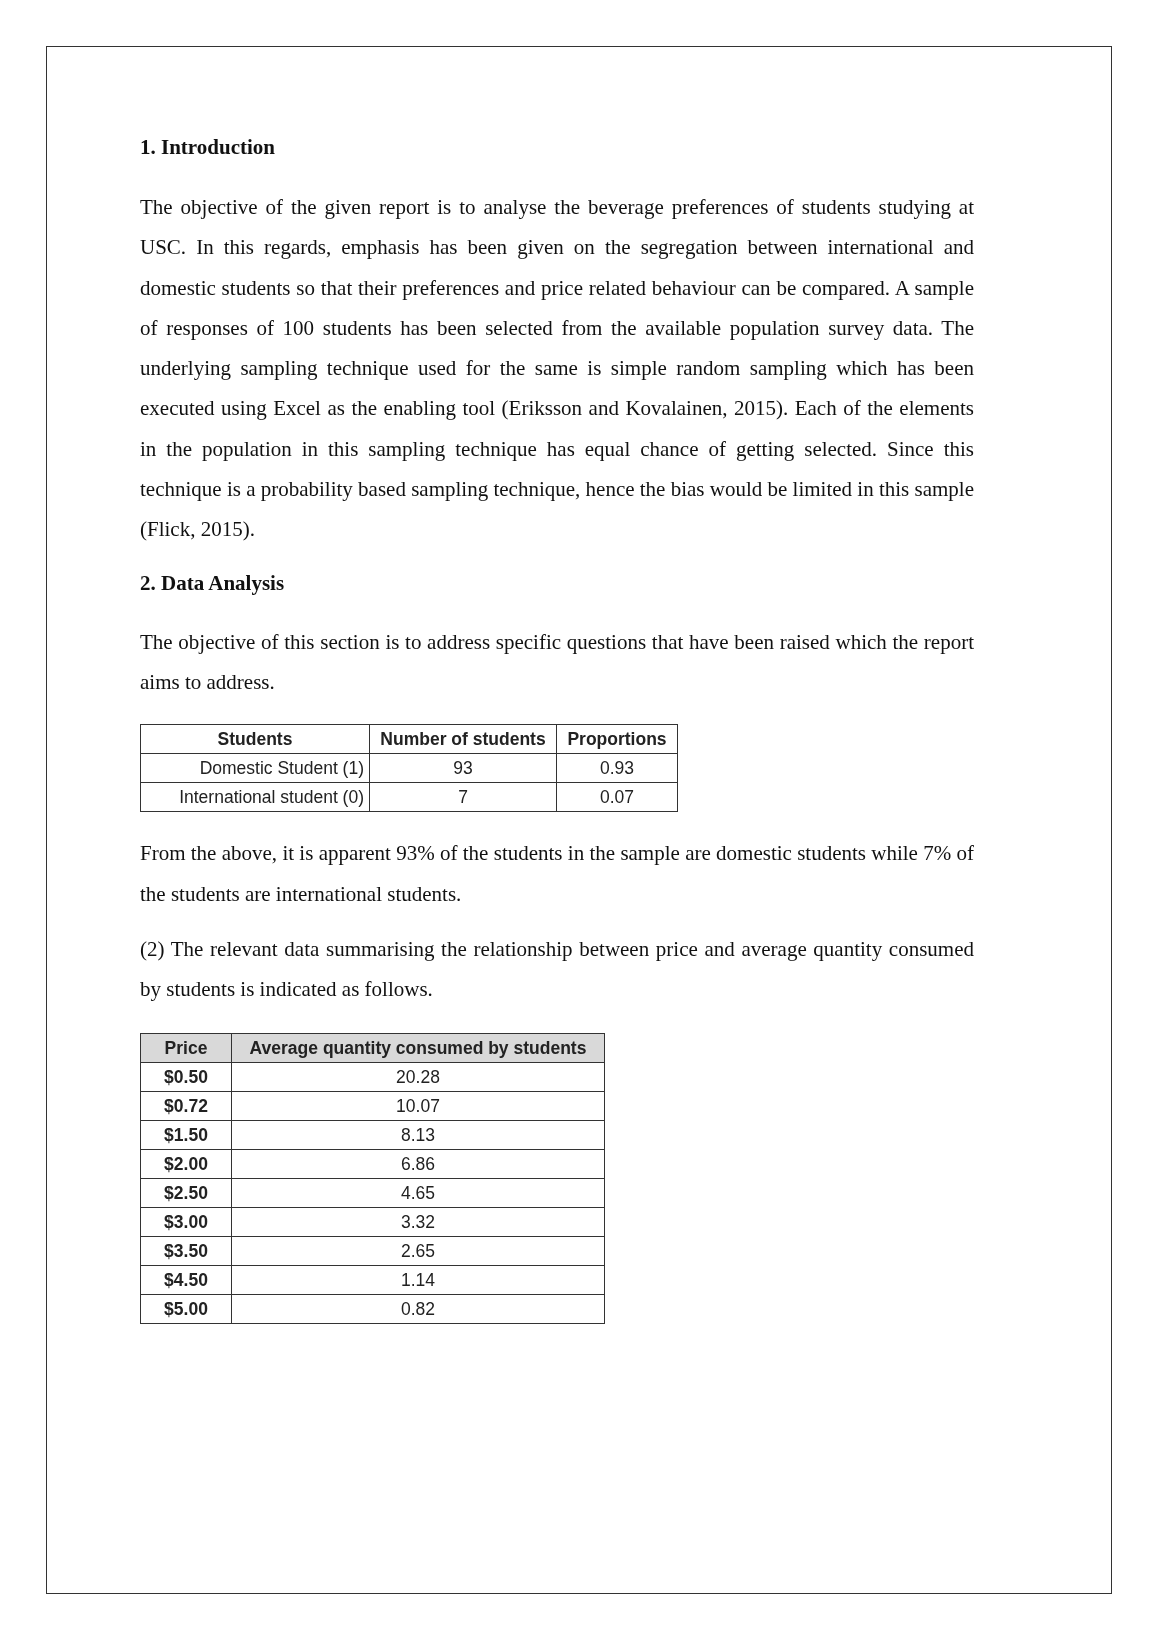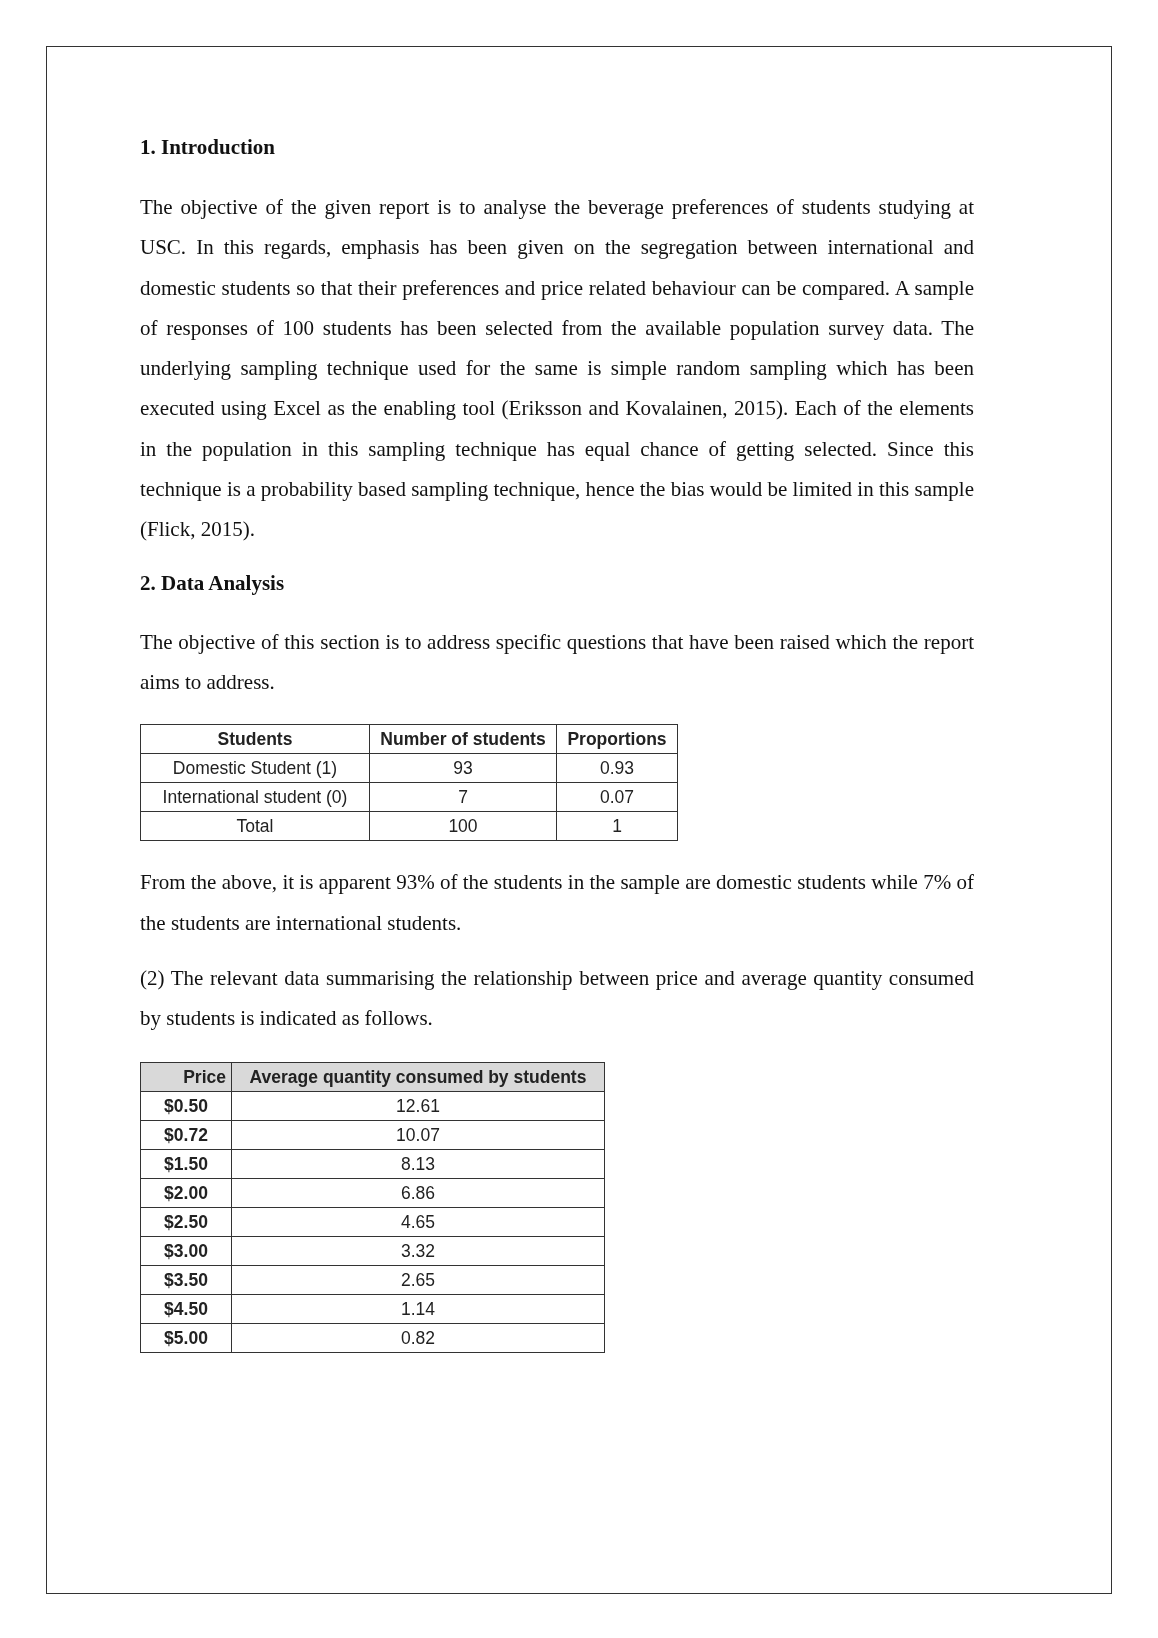--- a/index.html
+++ b/index.html
@@ -21,21 +21,21 @@
   .ex-table {
     border-collapse: collapse;
     font-family: "Liberation Sans", sans-serif; font-size: 17.5px; color: #222;
   }
   .ex-table td, .ex-table th {
     border: 1.5px solid #333; padding: 0 5px; height: 28px; line-height: 28px;
     white-space: nowrap;
   }
   .ex-table th { font-weight: bold; }
   .t1 th { background: #fff; text-align: center; }
-  .t1 td.name { text-align: center; }
+  .t1 td.name { text-align: right; }
   .t1 td.num { text-align: center; }
   .t2 th { background: #d9d9d9; text-align: center; }
   .t2 td.price { font-weight: bold; text-align: center; }
   .t2 td.num { text-align: center; }
 </style>
 </head>
 <body>
 
 <div class="page-frame"></div>
 
@@ -58,42 +58,37 @@
         <tr>
           <td class="name">Domestic Student  (1)</td>
           <td class="num">93</td>
           <td class="num">0.93</td>
         </tr>
         <tr>
           <td class="name">International student (0)</td>
           <td class="num">7</td>
           <td class="num">0.07</td>
         </tr>
-        <tr>
-          <td class="name">Total</td>
-          <td class="num">100</td>
-          <td class="num">1</td>
-        </tr>
       </tbody>
   </table>
 
   <p class="body" style="margin-top:21px; width:834px;">From the above, it is apparent 93% of the students in the sample are domestic students while 7% of the students are international students.</p>
   <p class="body" style="margin-top:15px; width:834px;">(2) The relevant data summarising the relationship between price and average quantity consumed by students is indicated as follows.</p>
 
   <table class="ex-table t2" style="margin-top:24px;">
     <thead>
       <tr>
-        <th style="width:80px;text-align:right;">Price</th>
+        <th style="width:80px;">Price</th>
         <th style="width:362px;">Average quantity consumed by students</th>
       </tr>
     </thead>
     <tbody id="price-body">
         <tr>
           <td class="price">$0.50</td>
-          <td class="num">12.61</td>
+          <td class="num">20.28</td>
         </tr>
         <tr>
           <td class="price">$0.72</td>
           <td class="num">10.07</td>
         </tr>
         <tr>
           <td class="price">$1.50</td>
           <td class="num">8.13</td>
         </tr>
         <tr>

